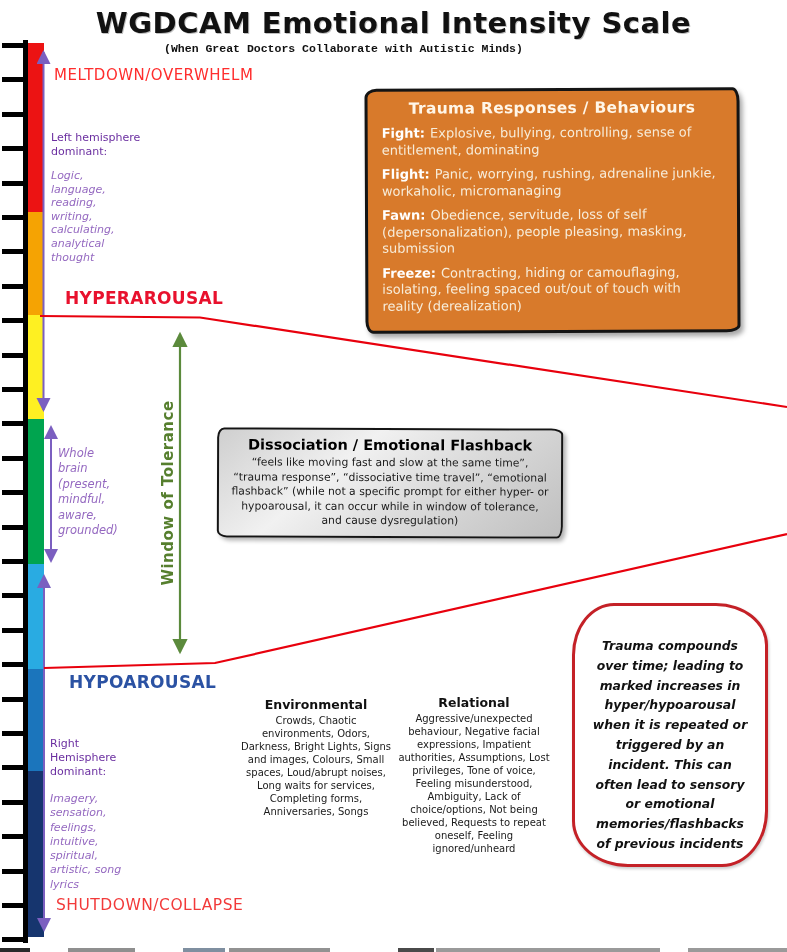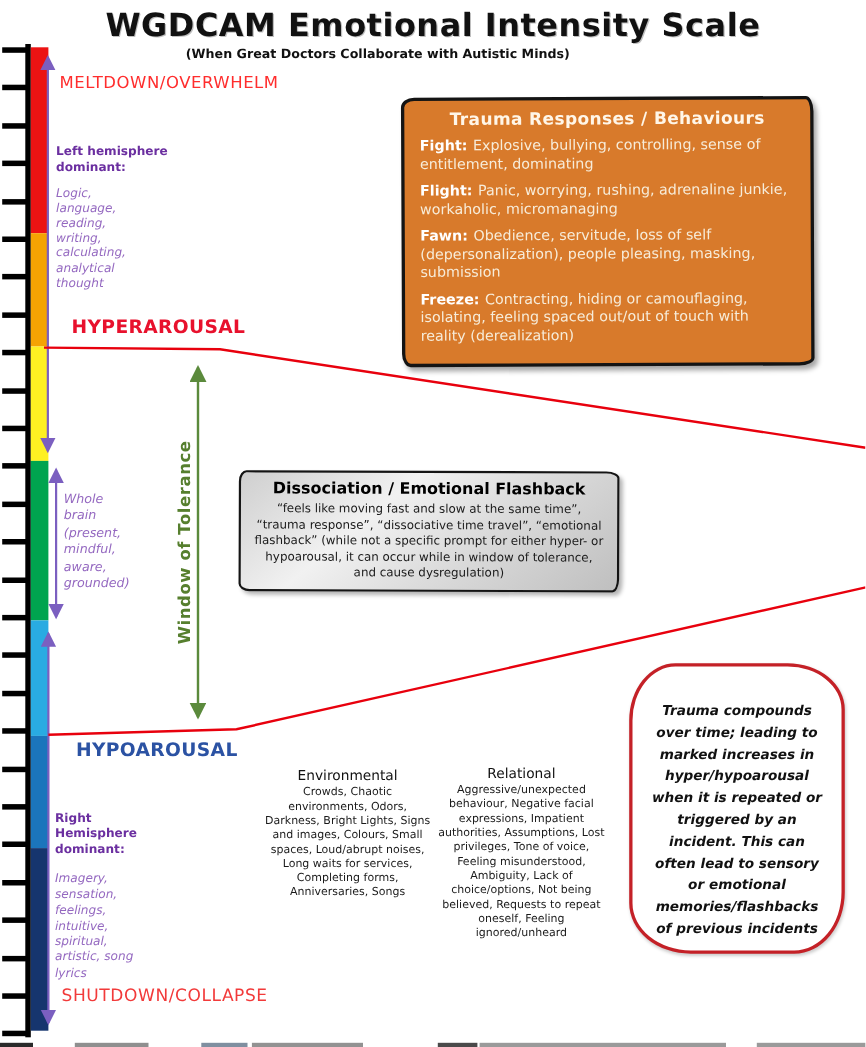--- a/index.html
+++ b/index.html
@@ -2,31 +2,31 @@
 <html><head>
 <meta charset="utf-8">
 <style>
   html,body{margin:0;padding:0;background:#fff;}
   #poster{position:relative;width:787px;height:952px;background:#ffffff;overflow:hidden;
           font-family:"DejaVu Sans",sans-serif;}
   .abs{position:absolute;}
   
   .title{left:0;top:6px;width:787px;text-align:center;font-size:29px;font-weight:bold;color:#111;
          letter-spacing:.5px;text-shadow:1px 1px 0 rgba(0,0,0,.25);}
-  .subtitle{left:0;top:42px;width:687px;text-align:center;font-size:11.5px;font-weight:bold;color:#111;}
+  .subtitle{left:0;top:42px;width:687px;text-align:center;font-size:11.5px;font-weight:bold;color:#111;font-family:Liberation Mono, monospace;}
   
   #scale-ticks .tick{position:absolute;left:2px;width:25px;height:5px;background:#000;}
   #scale-axis{left:23px;top:40px;width:5px;height:903px;background:#000;}
   #scale-color-bar{left:28px;top:43px;width:16px;display:flex;flex-direction:column;}
   
   .meltdown{left:54px;top:66px;font-size:15px;color:#ff2d2d;letter-spacing:.5px;}
   .hyper{left:65px;top:288px;font-size:17px;font-weight:bold;color:#e8112d;letter-spacing:.3px;}
   .hypo{left:69px;top:672px;font-size:17px;font-weight:bold;color:#2b52a3;letter-spacing:.3px;}
   .shutdown{left:56px;top:896px;font-size:15.5px;color:#f23a3a;letter-spacing:.5px;}
-  .purple-head{font-size:11px;font-weight:bold;color:#6b2fa0;white-space:pre-line;line-height:14px;}
+  .purple-head{font-size:11px;font-weight:normal;color:#6b2fa0;white-space:pre-line;line-height:14px;}
   .purple-list{font-size:11px;font-style:italic;color:#9468c0;white-space:pre-line;line-height:14px;}
   .lh-head{left:51px;top:131px;width:120px;}
   .lh-body{left:51px;top:169px;width:120px;line-height:13.6px;}
   .wb-body{left:58px;top:446px;width:120px;font-size:11.5px;line-height:15.4px;}
   .rh-head{left:50px;top:737px;width:120px;}
   .rh-body{left:50px;top:792px;width:120px;line-height:14.3px;}
   .wot-text{left:68px;top:484px;width:200px;text-align:center;font-size:15px;font-weight:bold;color:#567f2e;
             transform:rotate(-90deg);letter-spacing:.5px;}
   
   .trauma-box{left:365px;top:88px;width:375px;height:245px;background:#d87a2b;border:3px solid #141414;
@@ -38,21 +38,21 @@
   
   .disso-box{left:217px;top:428px;width:346px;height:110px;box-sizing:border-box;
              background:linear-gradient(140deg,#cfcfcf 0%,#f1f1f1 35%,#dcdcdc 60%,#bfbfbf 100%);
              border:2.5px solid #141414;border-radius:7px 12px 6px 10px / 10px 6px 12px 7px;
              box-shadow:3px 3px 4px rgba(0,0,0,.3);transform:rotate(.2deg);padding:7px 12px 0 12px;}
   .disso-box h3{margin:0 0 3px 0;text-align:center;font-size:14.5px;color:#000;}
   .disso-body{text-align:center;font-size:10.8px;color:#1a1a1a;line-height:14.6px;}
   
   .trig-title{left:297px;top:650px;width:200px;text-align:center;font-size:15.5px;font-weight:bold;color:#111;
               white-space:pre-line;line-height:22px;}
-  .col-head{font-size:12.5px;font-weight:normal;color:#111;text-align:center;}
+  .col-head{font-size:12.5px;font-weight:bold;color:#111;text-align:center;}
   .col-body{font-size:10px;color:#1a1a1a;text-align:center;line-height:13px;margin-top:2px;}
   .env-col{left:240px;top:697px;width:152px;}
   .rel-col{left:394px;top:695px;width:160px;}
   
   .note-box{left:572px;top:603px;width:196px;height:264px;box-sizing:border-box;background:#fff;
             border:3.5px solid #c42127;border-radius:42px 52px 46px 56px / 52px 42px 56px 46px;
             box-shadow:1px 2px 3px rgba(0,0,0,.2);padding:30px 13px 0 13px;}
   .note-body{text-align:center;font-size:12.4px;font-weight:bold;font-style:italic;color:#111;line-height:19.8px;}
   
   .strip{position:absolute;top:948px;height:4px;}

